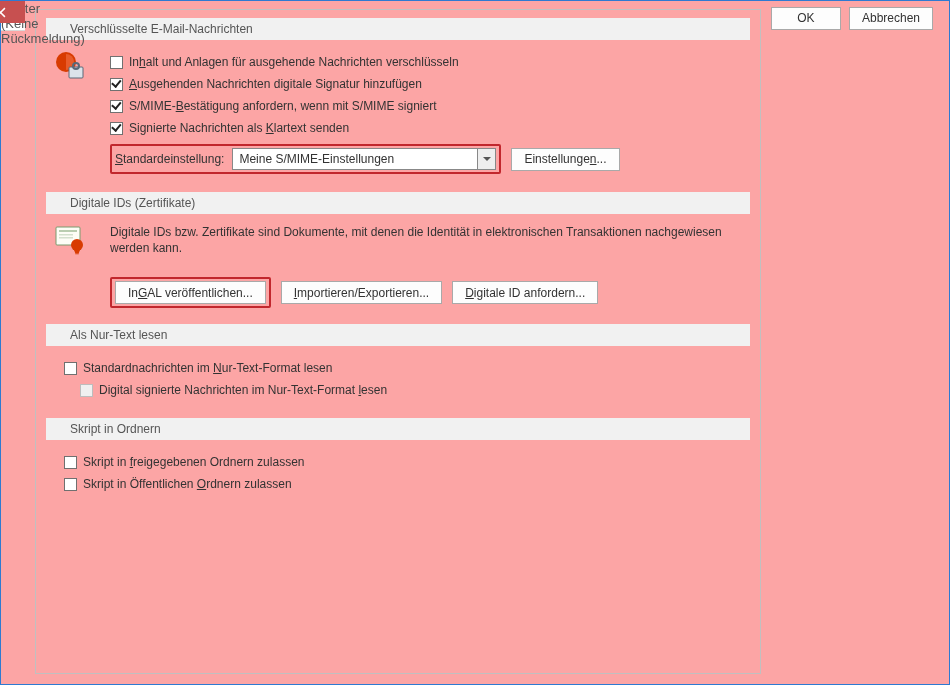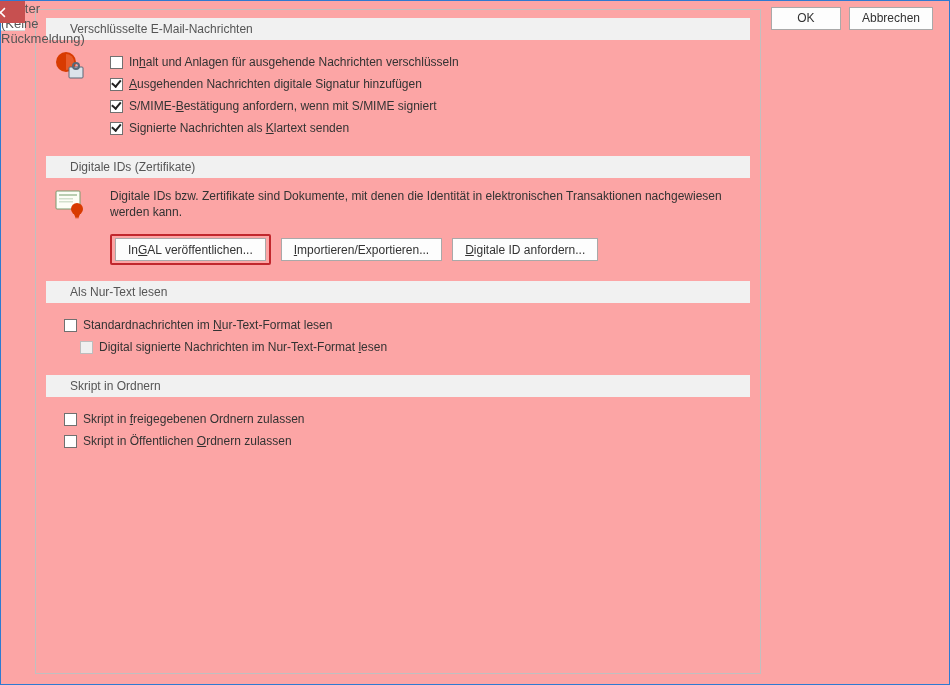--- a/index.html
+++ b/index.html
@@ -28,21 +28,21 @@
   .lbl{color:#333}
   .lbl.disabled{color:#9a9a9a}
   .u{text-decoration:underline}
   .combo{display:inline-flex;align-items:center;border:1px solid #888;height:22px;background:#fff}
   .combo-text{padding:0 6px;width:244px}
   .combo-btn{width:18px;height:100%;border-left:1px solid #888;display:flex;align-items:center;justify-content:center;background:#eee}
   .tri-down{width:0;height:0;border-left:4px solid transparent;border-right:4px solid transparent;border-top:4px solid #555}
   .btn{border:1px solid #a9a9a9;background:#fdfdfd;padding:3px 12px;cursor:pointer;min-height:23px;display:inline-flex;align-items:center;justify-content:center}
   .red-box{border:2px solid #c1272d;border-radius:2px;padding:2px 3px}
   .hl-row{display:inline-flex;align-items:center;gap:8px}
-  .desc{margin-bottom:14px;line-height:1.35}
+  .desc{margin-bottom:21px;line-height:1.35}
   .btn-row{display:flex;gap:10px;align-items:center}
   .footer{height:44px;border-top:0;display:flex;justify-content:flex-end;align-items:center;padding:0 16px 10px 0;gap:8px}
   .footer .btn{min-width:70px}
   .indent2{margin-left:16px}
 </style>
 </head>
 <body>
 
 <div class="window">
 
@@ -89,20 +89,38 @@
               <span class="lbl"><span class="u">A</span><span>usgehenden Nachrichten digitale Signatur hinzufügen</span></span>
             </div>
           <div class="row">
               <span class="chk checked"></span>
               <span class="lbl"><span>S/MIME-</span><span class="u">B</span><span>estätigung anfordern, wenn mit S/MIME signiert</span></span>
             </div>
           <div class="row">
               <span class="chk checked"></span>
               <span class="lbl"><span>Signierte Nachrichten als </span><span class="u">K</span><span>lartext senden</span></span>
             </div>
+          <div class="row" style="margin-top:6px;gap:10px">
+            <span class="red-box">
+              <span class="hl-row">
+                <span class="lbl"><span class="u">S</span><span>tandardeinstellung:</span></span>
+                <span class="combo">
+                  <span class="combo-text">Meine S/MIME-Einstellungen</span>
+                  <span class="combo-btn">
+                      <span class="tri-down"></span>
+                    </span>
+                </span>
+              </span>
+            </span>
+            <span class="btn">
+                <span>Einstellunge</span>
+                <span class="u">n</span>
+                <span>...</span>
+              </span>
+          </div>
         </div>
       </div>
 
       <div class="section-head">Digitale IDs (Zertifikate)</div>
       <div class="section-body">
         <div class="section-icon">
           <svg width="32" height="32" viewBox="0 0 32 32">
             <rect x="2" y="3" width="24" height="18" rx="1" fill="#fdfdf6" stroke="#7a9b6e"></rect>
             <rect x="5" y="6" width="18" height="2" fill="#b9cdb0"></rect>
             <rect x="5" y="10" width="14" height="1.5" fill="#d3e0cd"></rect>

